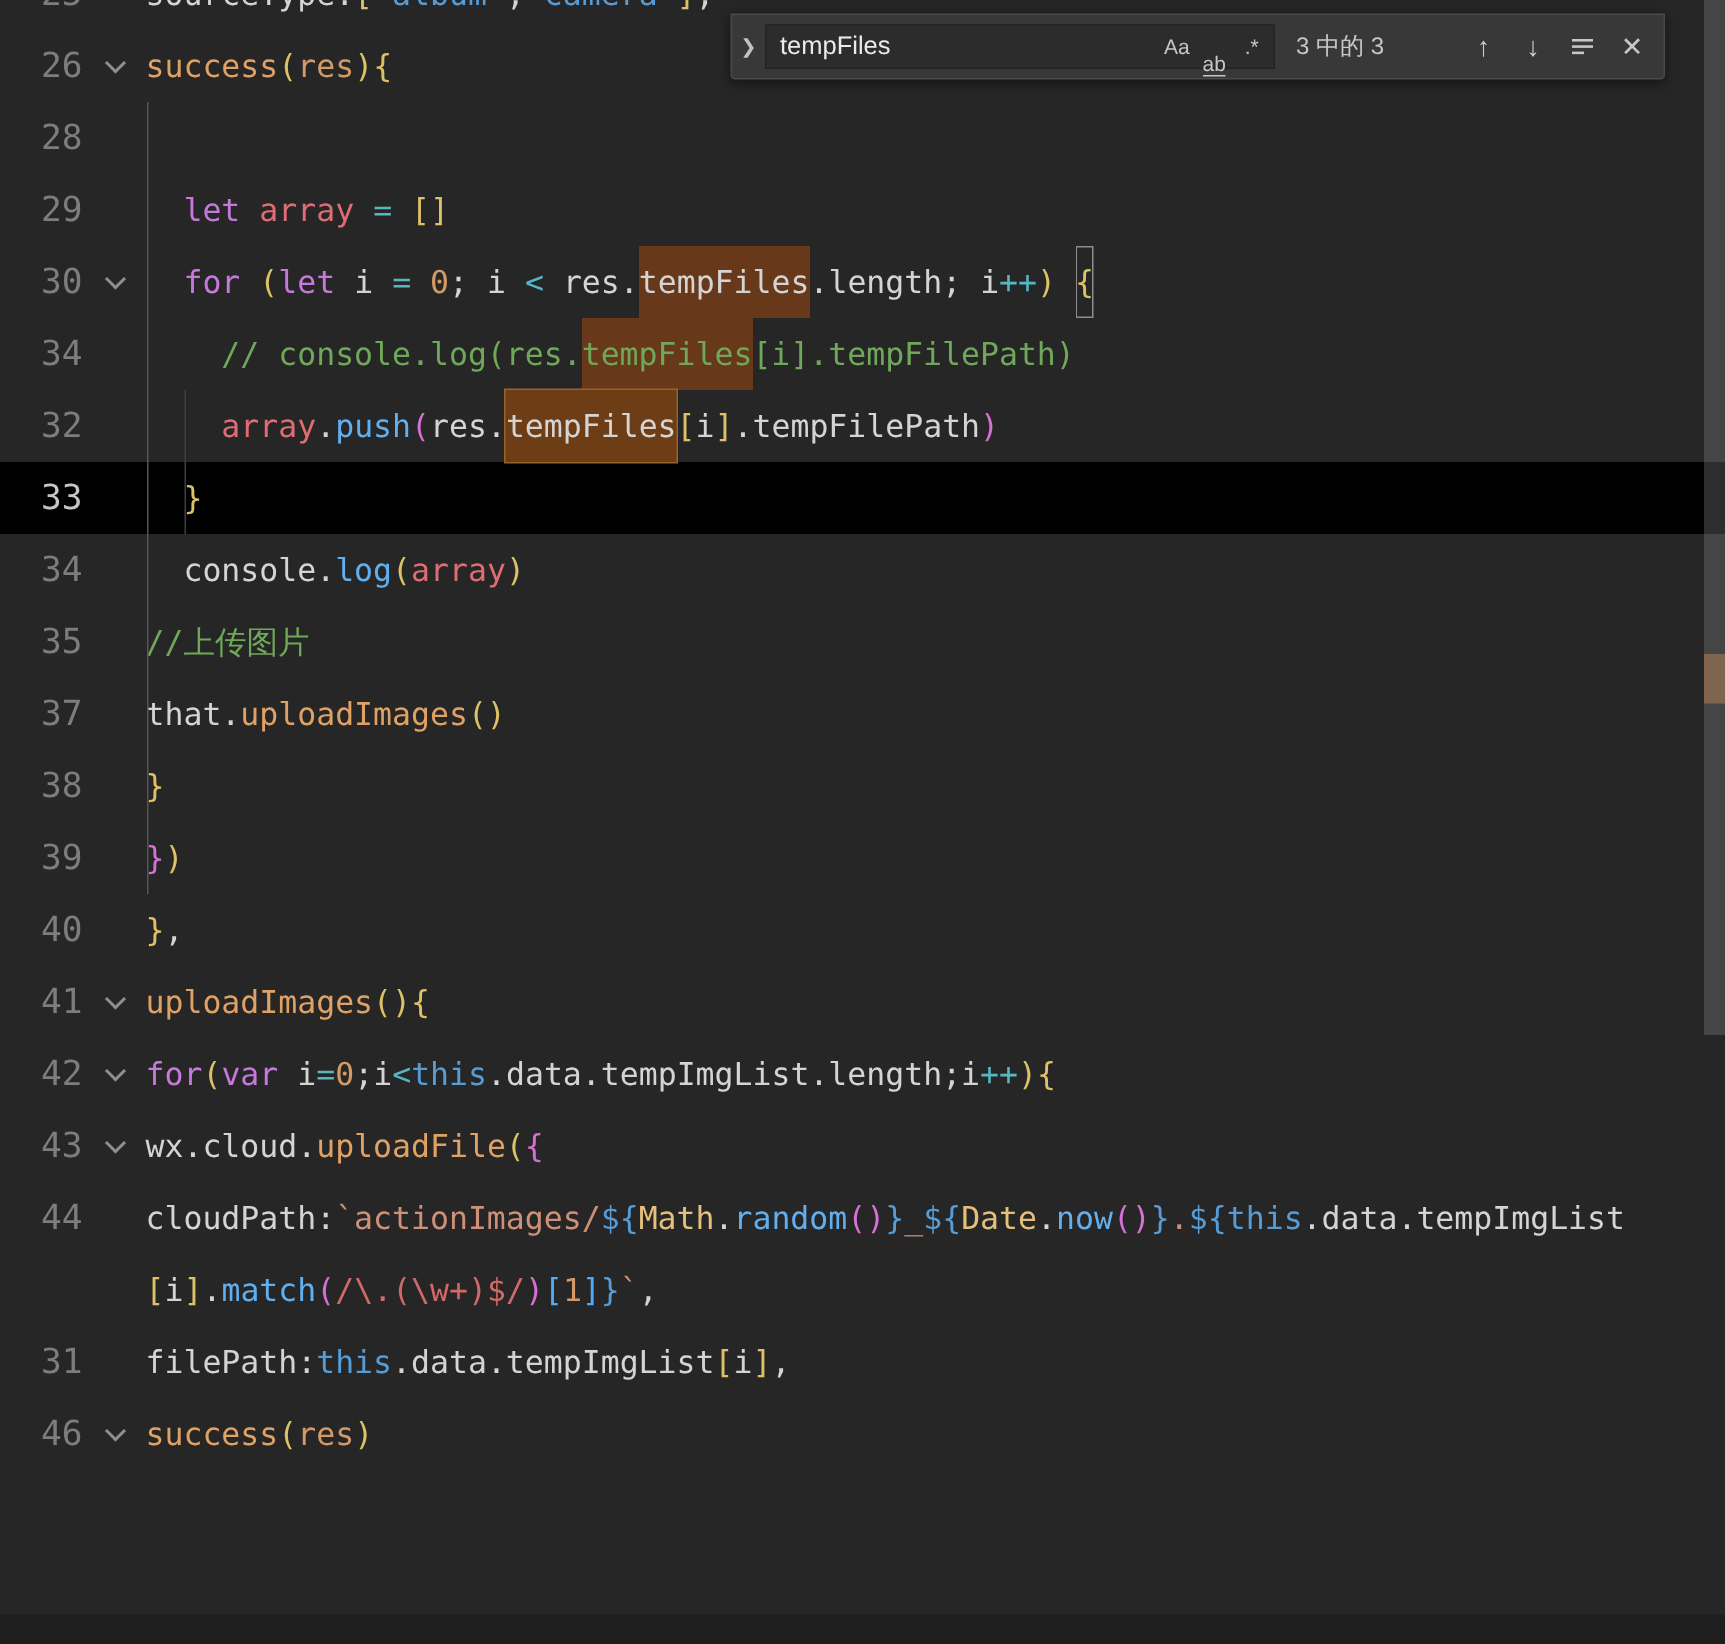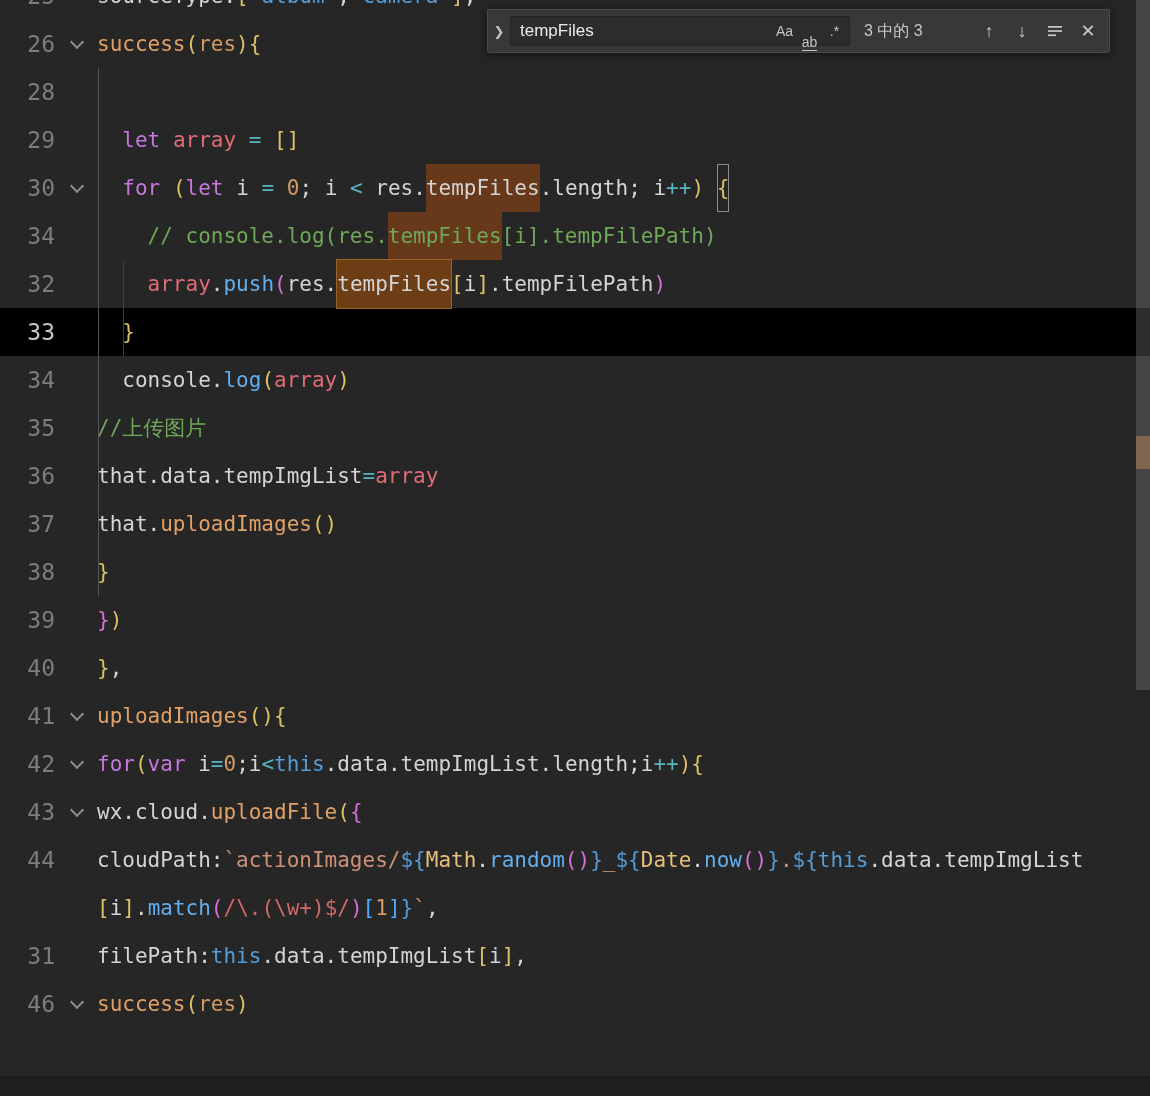--- a/index.html
+++ b/index.html
@@ -112,26 +112,20 @@
         <div class="code"><span style="color: rgb(212, 212, 212);">  console.</span><span style="color: rgb(97, 175, 239);">log</span><span style="color: rgb(220, 193, 101);">(</span><span style="color: rgb(224, 108, 117);">array</span><span style="color: rgb(220, 193, 101);">)</span></div>
       </div>
       <div class="row">
         <div class="gutter">
           <span class="ln">35</span>
         </div>
         <div class="code"><span style="color: rgb(111, 168, 89);">//上传图片</span></div>
       </div>
       <div class="row">
         <div class="gutter">
-          <span class="ln">36</span>
-        </div>
-        <div class="code"><span style="color: rgb(212, 212, 212);">that.data.tempImgList</span><span style="color: rgb(86, 182, 194);">=</span><span style="color: rgb(224, 108, 117);">array</span></div>
-      </div>
-      <div class="row">
-        <div class="gutter">
           <span class="ln">37</span>
         </div>
         <div class="code"><span style="color: rgb(212, 212, 212);">that.</span><span style="color: rgb(224, 161, 101);">uploadImages</span><span style="color: rgb(220, 193, 101);">()</span></div>
       </div>
       <div class="row">
         <div class="gutter">
           <span class="ln">38</span>
         </div>
         <div class="code"><span style="color: rgb(220, 193, 101);">}</span></div>
       </div>

